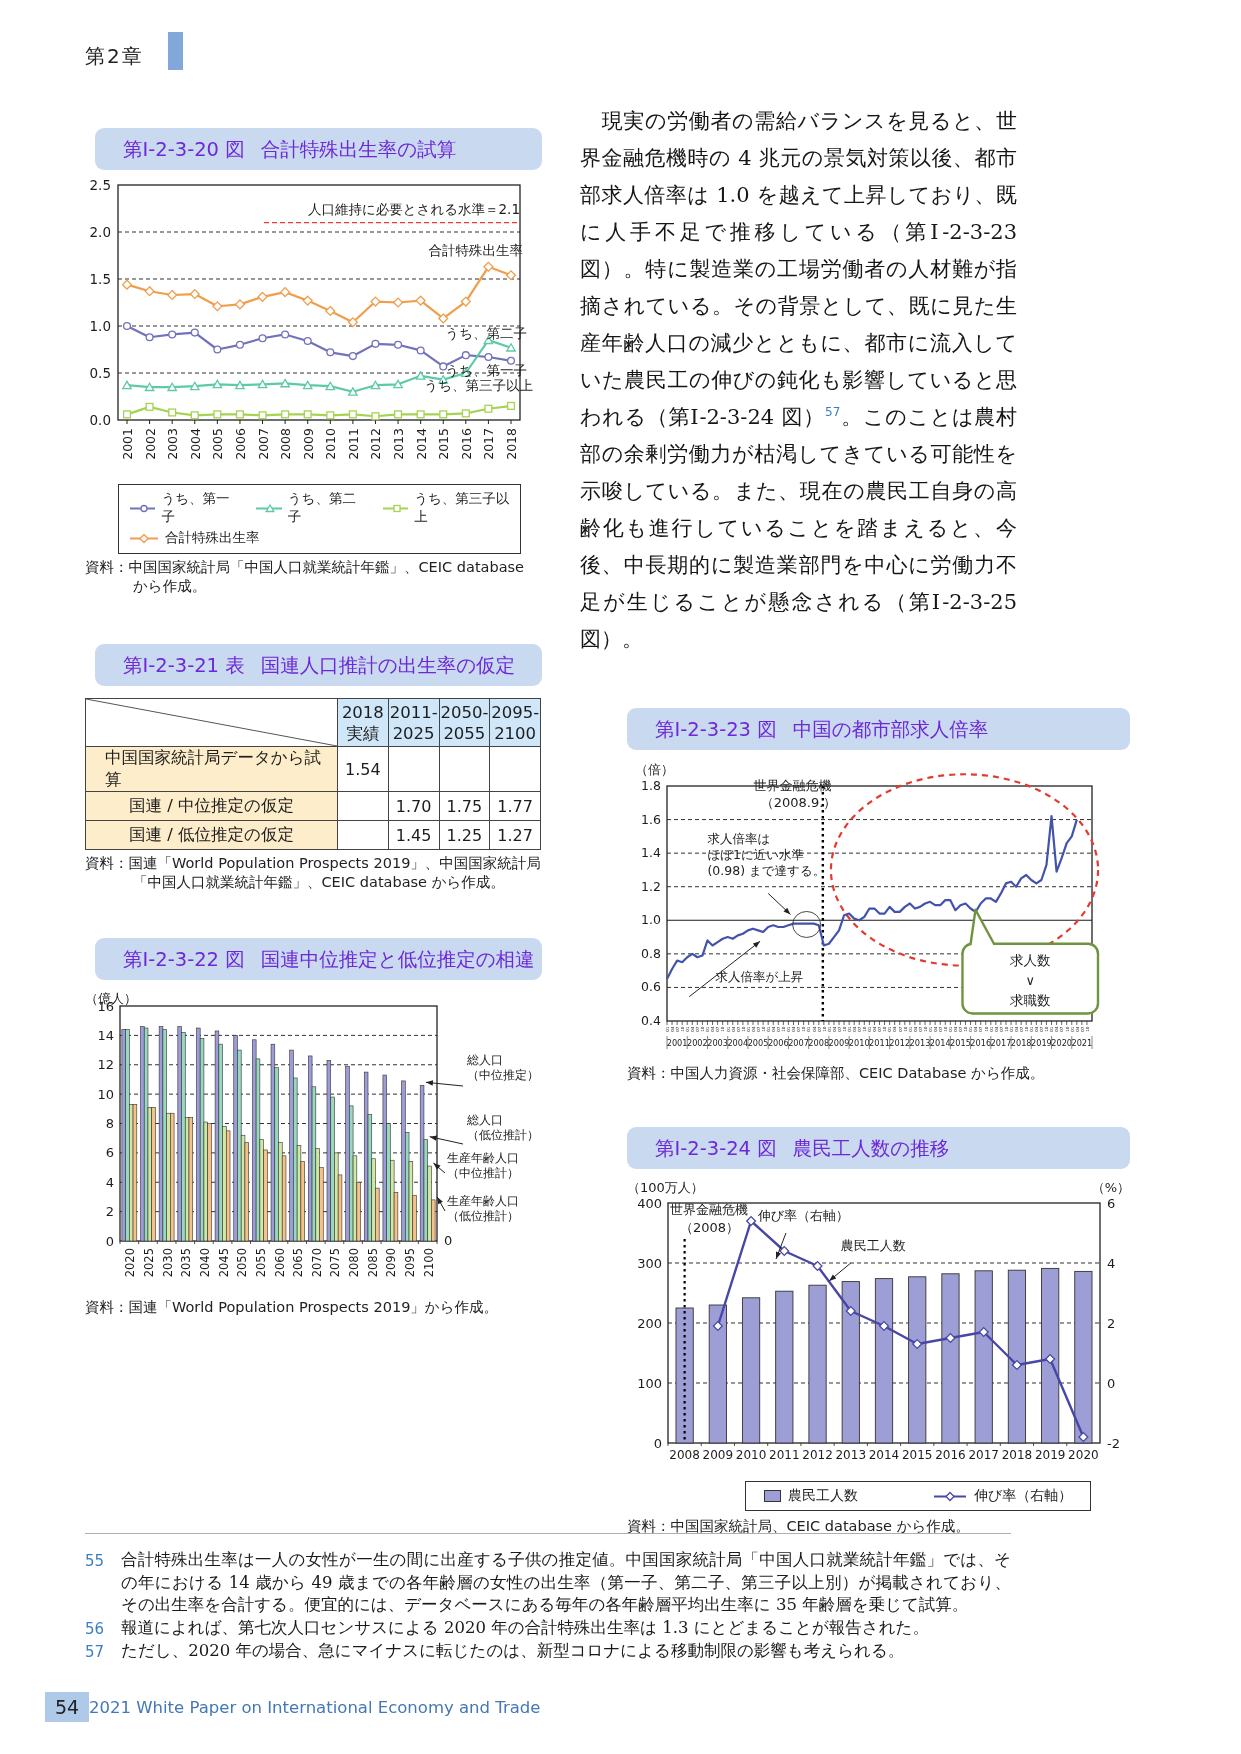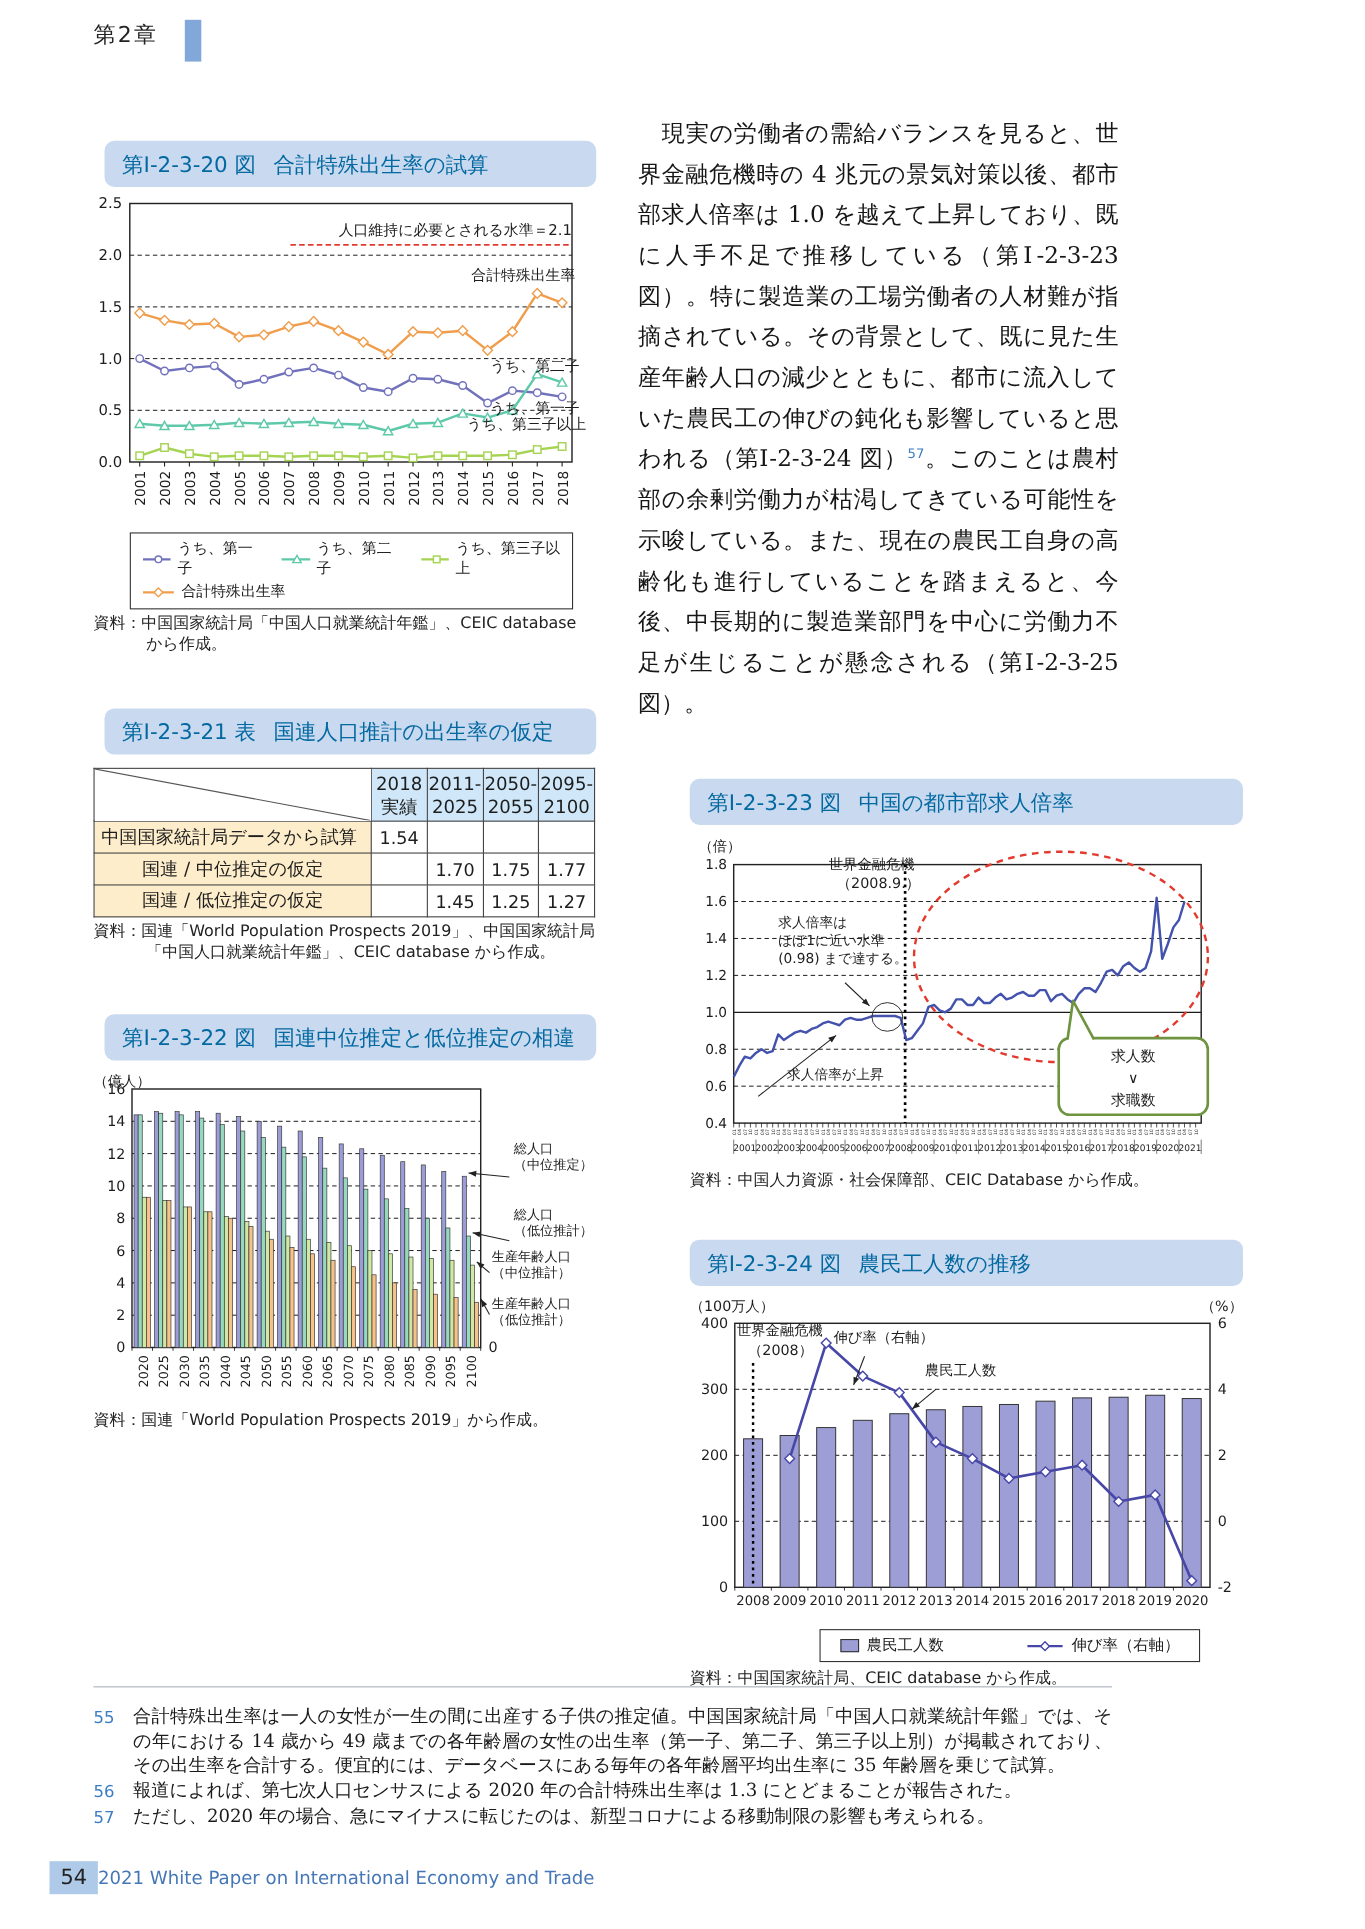--- a/index.html
+++ b/index.html
@@ -1,32 +1,32 @@
 <!DOCTYPE html>
 <html><head>
 <meta charset="utf-8">
 <style>
   *{margin:0;padding:0;box-sizing:border-box}
   html,body{background:#ffffff}
   body{width:1241px;height:1754px;position:relative;font-family:"DejaVu Sans",sans-serif;color:#1d1d1d}
   .page{position:absolute;inset:0;background:#fff;overflow:hidden}
 
   
-  .chap-header{position:absolute;left:85px;top:18px;display:flex;align-items:flex-start}
+  .chap-header{position:absolute;left:85px;top:32px;display:flex;align-items:flex-end}
   .chap-num{font-size:20px;color:#222;letter-spacing:2px}
   .chap-bar{width:15px;height:38px;background:#82a8da;margin:0 19px 0 24px}
   .chap-title{font-size:20.5px;color:#222;letter-spacing:1px}
 
   
   .lcol{position:absolute;left:85px;top:128px;width:457px}
   .rcol{position:absolute;left:580px;top:103px;width:552px}
 
   
   .fig-title{background:#c9d9ef;border-radius:9px;height:42px;display:flex;align-items:center;
-             padding:0 16px;font-size:19.5px;color:#0369a1}
+             padding:0 28px;font-size:19.5px;color:#6d28d9}
   .fig-title .fig-no{white-space:nowrap}
   .fig-title .fig-nm{margin-left:16px;white-space:nowrap}
   .lcol .fig-title{margin-left:10px;width:447px}
   .rcol .fig-title{margin-left:47px;width:503px}
   .rcol svg,.rcol .legend24,.rcol .source{margin-left:47px}
 
   .source{font-size:14.5px;color:#222;line-height:19px;padding-left:48px;text-indent:-48px;margin-top:4px}
 
   .body-text{font-family:"DejaVu Serif","DejaVu Sans",serif;font-size:21px;line-height:37px;
              text-align:justify;color:#161616}
@@ -41,21 +41,21 @@
   .fig24-sec{margin-top:44px}
 
   
   .un-table{border-collapse:collapse;width:456px;table-layout:fixed;margin-top:12px}
   .un-table th,.un-table td{border:1.5px solid #444;text-align:center;vertical-align:middle;font-weight:normal}
   .un-table th:first-child,.un-table td:first-child{width:252px}
   .un-table thead th{background:#cfe7f8;height:48px;font-size:16.5px;line-height:21px}
   .un-table thead th.corner{background:#fff;position:relative;padding:0}
   .un-table thead th.corner svg{position:absolute;inset:0;width:100%;height:100%}
   .un-table td.rowlabel{background:#fdedca;height:29px;font-size:16.5px}
-  .un-table td.rowlabel.left{text-align:left;padding-left:6px}
+  .un-table td.rowlabel.left{text-align:left;padding-left:19px}
   .un-table td.val{background:#fff;font-size:16px;height:29px}
 
   
   .legend20{margin:8px 0 4px 33px;width:403px;border:1.3px solid #333;padding:5px 10px 6px;
             display:flex;flex-direction:column;gap:3px;font-size:13.5px;color:#222}
   .lgrow{display:flex;gap:22px;align-items:center}
   .lgitem{display:inline-flex;align-items:center;gap:6px}
   .legend24{margin-top:6px;margin-bottom:2px;border:1.3px solid #333;display:inline-flex;gap:28px;
             padding:5px 18px;font-size:14px;align-items:center;margin-left:165px !important;color:#222}
   .lg24item{display:inline-flex;align-items:center;gap:7px}

